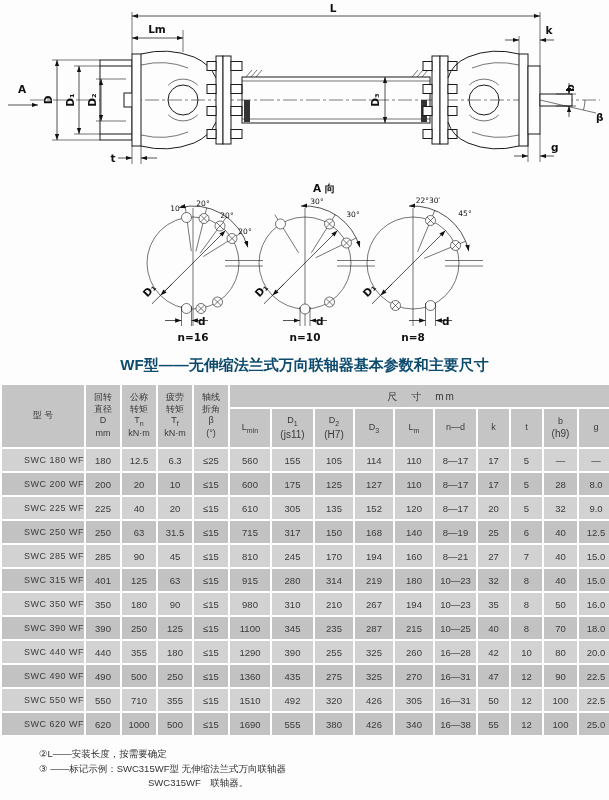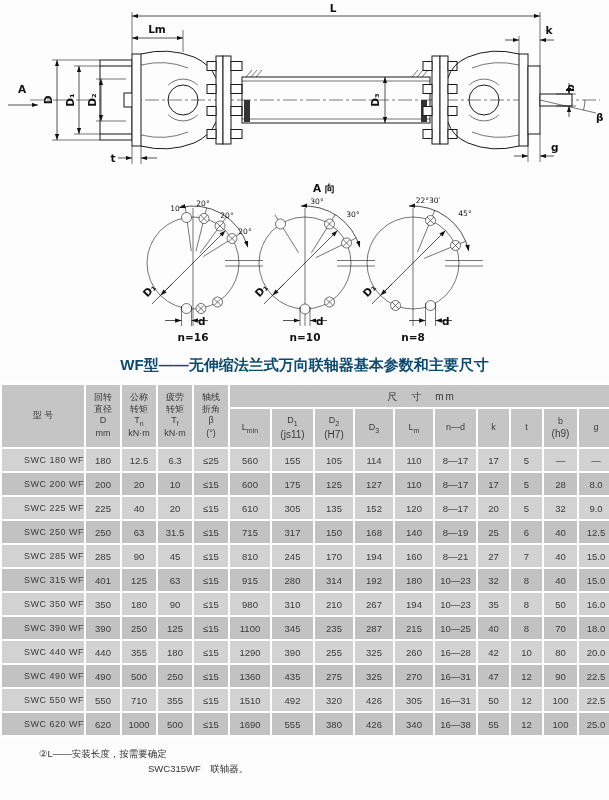--- a/index.html
+++ b/index.html
@@ -488,21 +488,21 @@
         </tr>
         <tr class="dark">
           <td class="model">SWC 315 WF</td>
           <td>401</td>
           <td>125</td>
           <td>63</td>
           <td>≤15</td>
           <td>915</td>
           <td>280</td>
           <td>314</td>
-          <td>192</td>
+          <td>219</td>
           <td>180</td>
           <td>10—23</td>
           <td>32</td>
           <td>8</td>
           <td>40</td>
           <td>15.0</td>
         </tr>
         <tr class="light">
           <td class="model">SWC 350 WF</td>
           <td>350</td>
@@ -603,16 +603,17 @@
           <td>55</td>
           <td>12</td>
           <td>100</td>
           <td>25.0</td>
         </tr>
       </tbody>
   </table>
 
   <div class="notes">
     <div class="ind1"><span>②L——安装长度，按需要确定</span></div>
+    <div class="ind1"><span>③ ——标记示例：SWC315WF型  无伸缩法兰式万向联轴器</span></div>
     <div class="ind2"><span>SWC315WF　联轴器。</span></div>
   </div>
 
 </div>
 
 </body></html>

